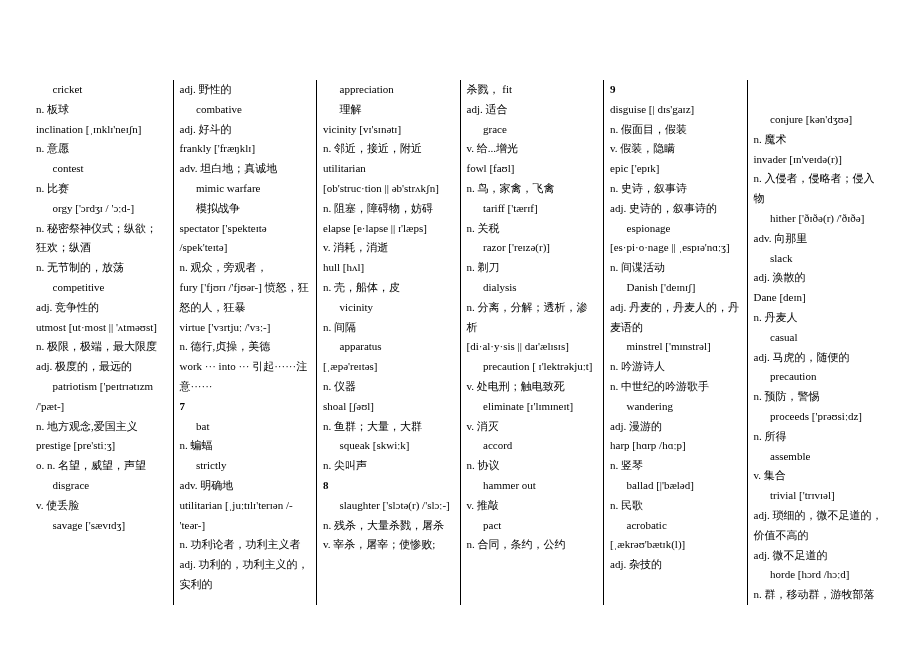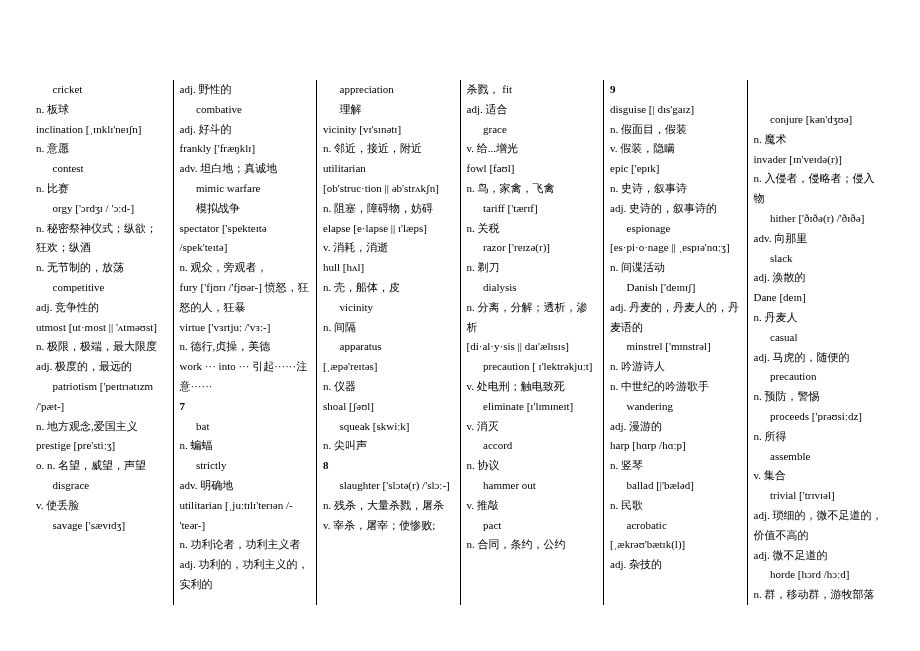--- a/index.html
+++ b/index.html
@@ -88,20 +88,21 @@
       <span class="def">elapse  [e·lapse || ɪ'læps]</span>
       <span class="def">v.  消耗，消逝</span>
       <span class="def">hull  [hʌl]</span>
       <span class="def">n.  壳，船体，皮</span>
       <span class="entry">vicinity</span>
       <span class="def">n.  间隔</span>
       <span class="entry">apparatus</span>
       <span class="def">[ˌæpə'reɪtəs]</span>
       <span class="def">n.  仪器</span>
       <span class="def">shoal  [ʃəʊl]</span>
+      <span class="def">n. 鱼群；大量，大群</span>
       <span class="entry">squeak  [skwiːk]</span>
       <span class="def">n.  尖叫声</span>
       <span class="def hd">8</span>
       <span class="entry">slaughter  ['slɔtə(r) /'slɔː-]</span>
       <span class="def">n.  残杀，大量杀戮，屠杀</span>
       <span class="def">v.  宰杀，屠宰；使惨败;</span>
     </div>
   <div class="col">
       <span class="def">杀戮，  fit</span>
       <span class="def">adj. 适合</span>

